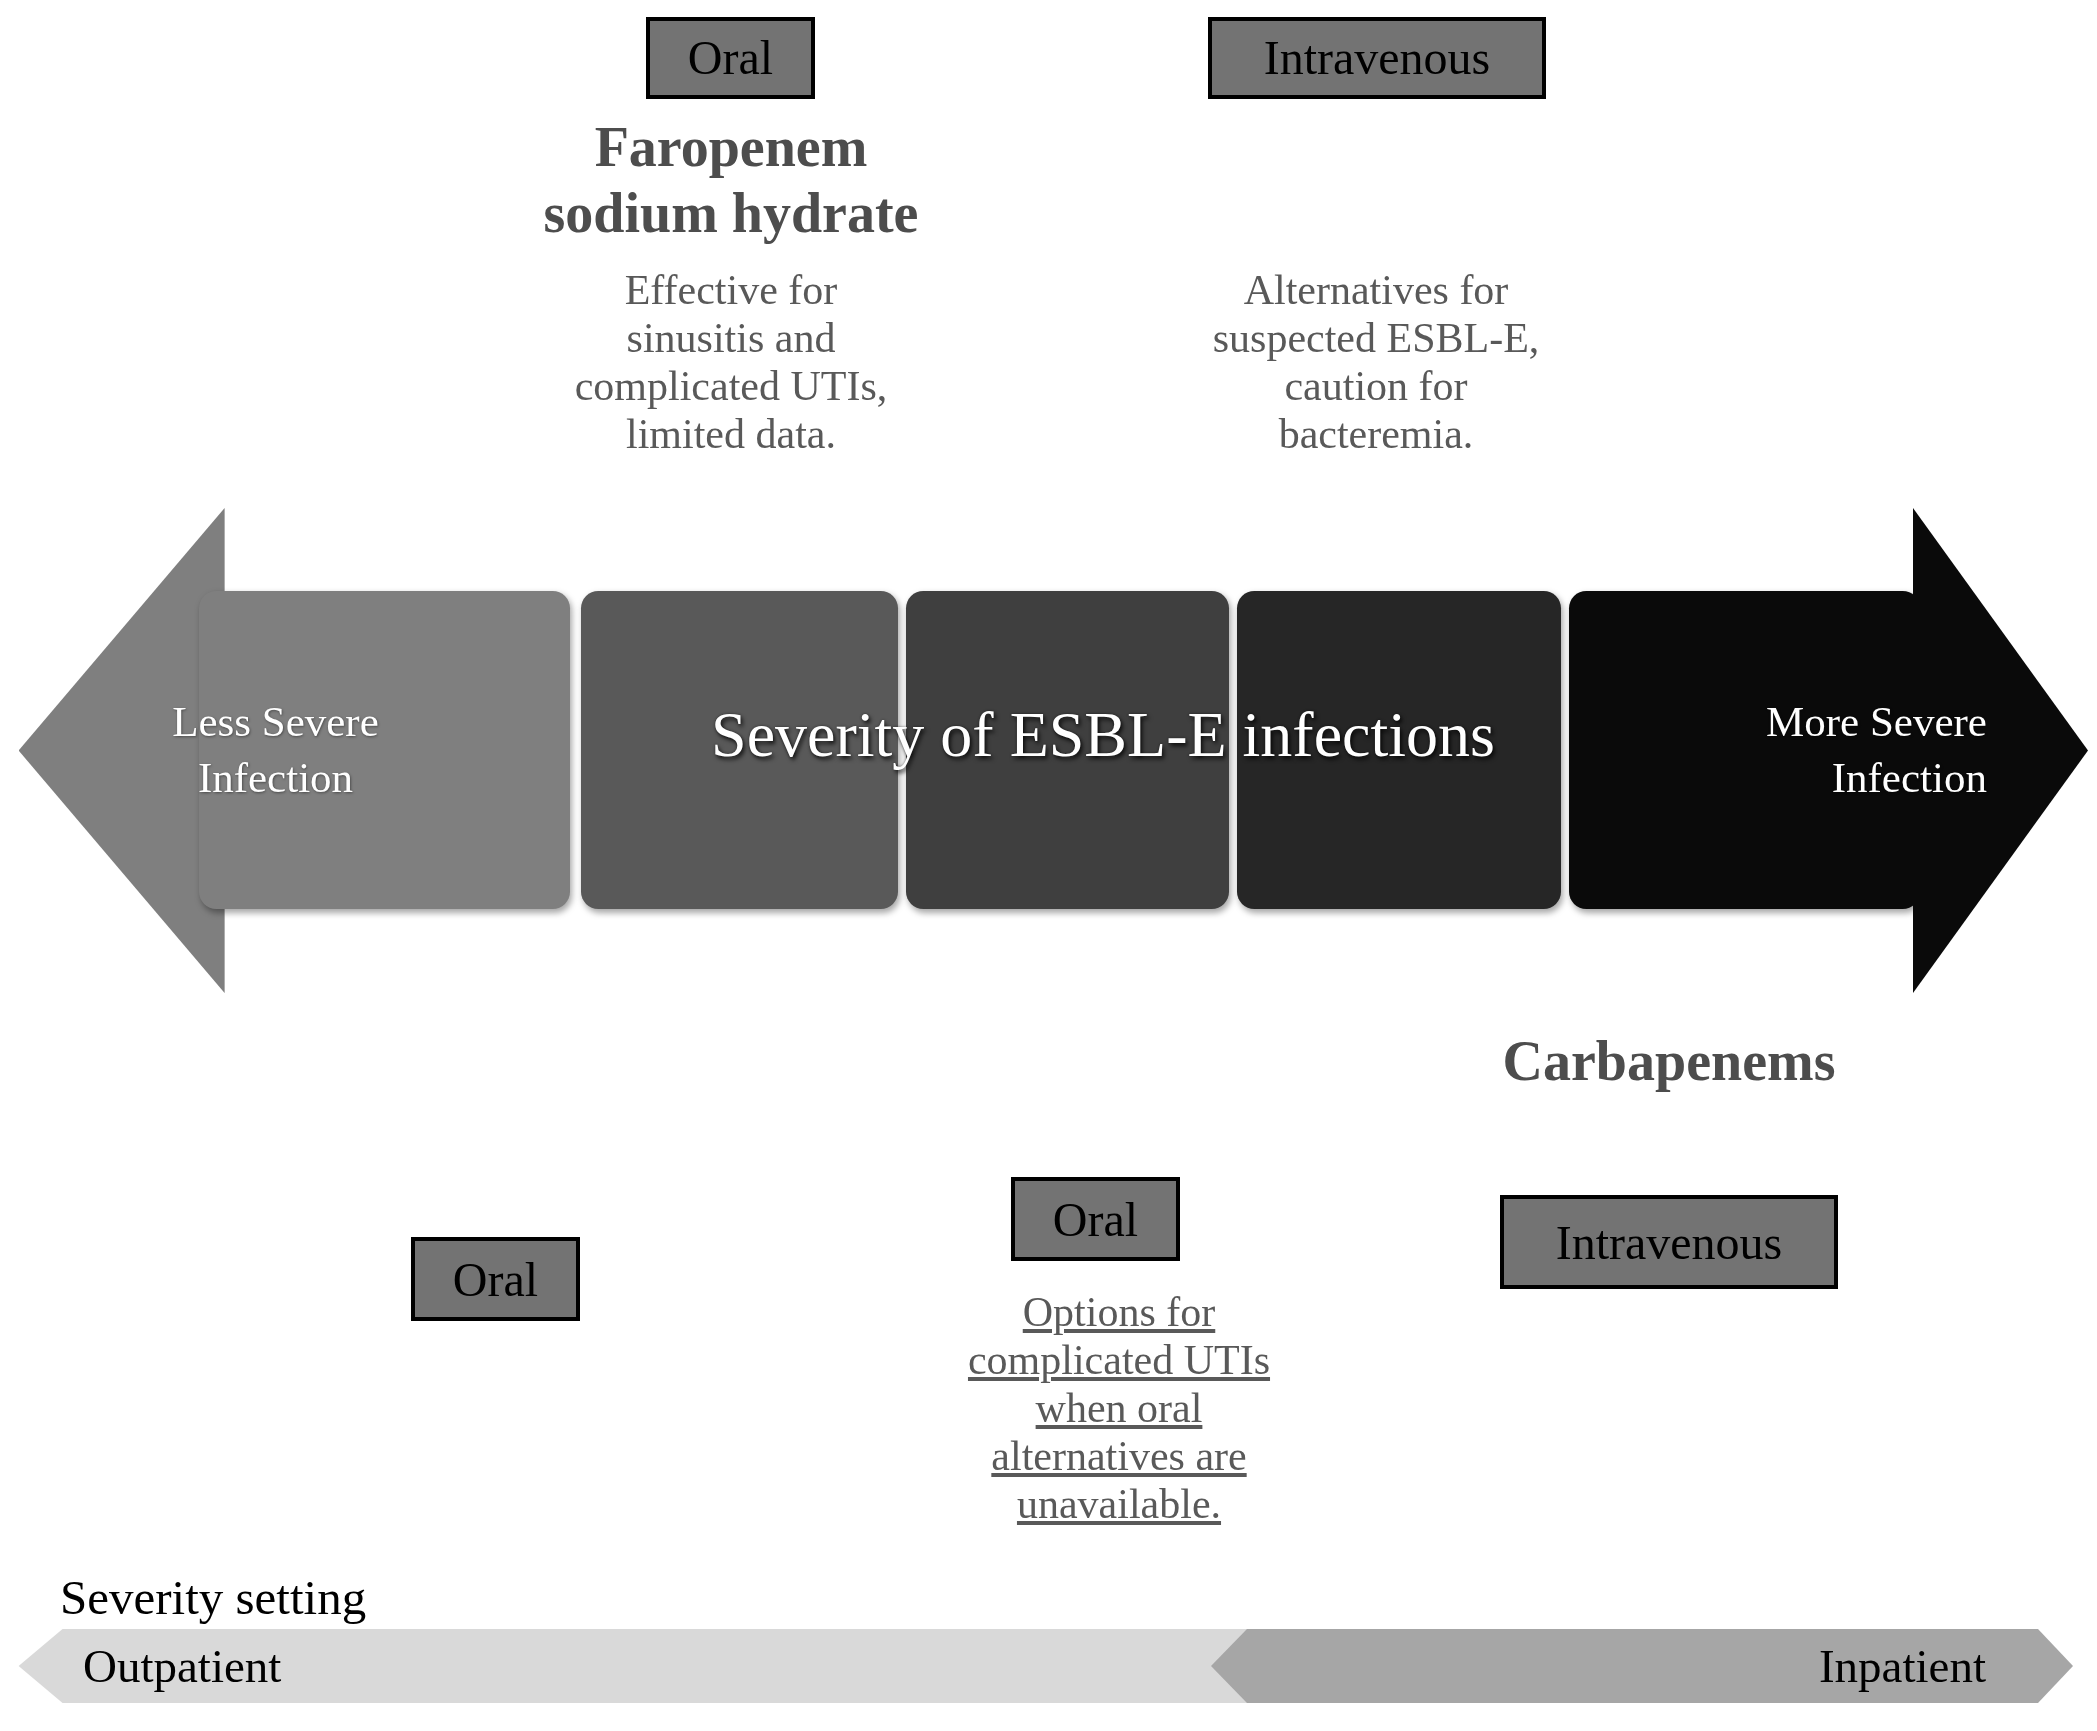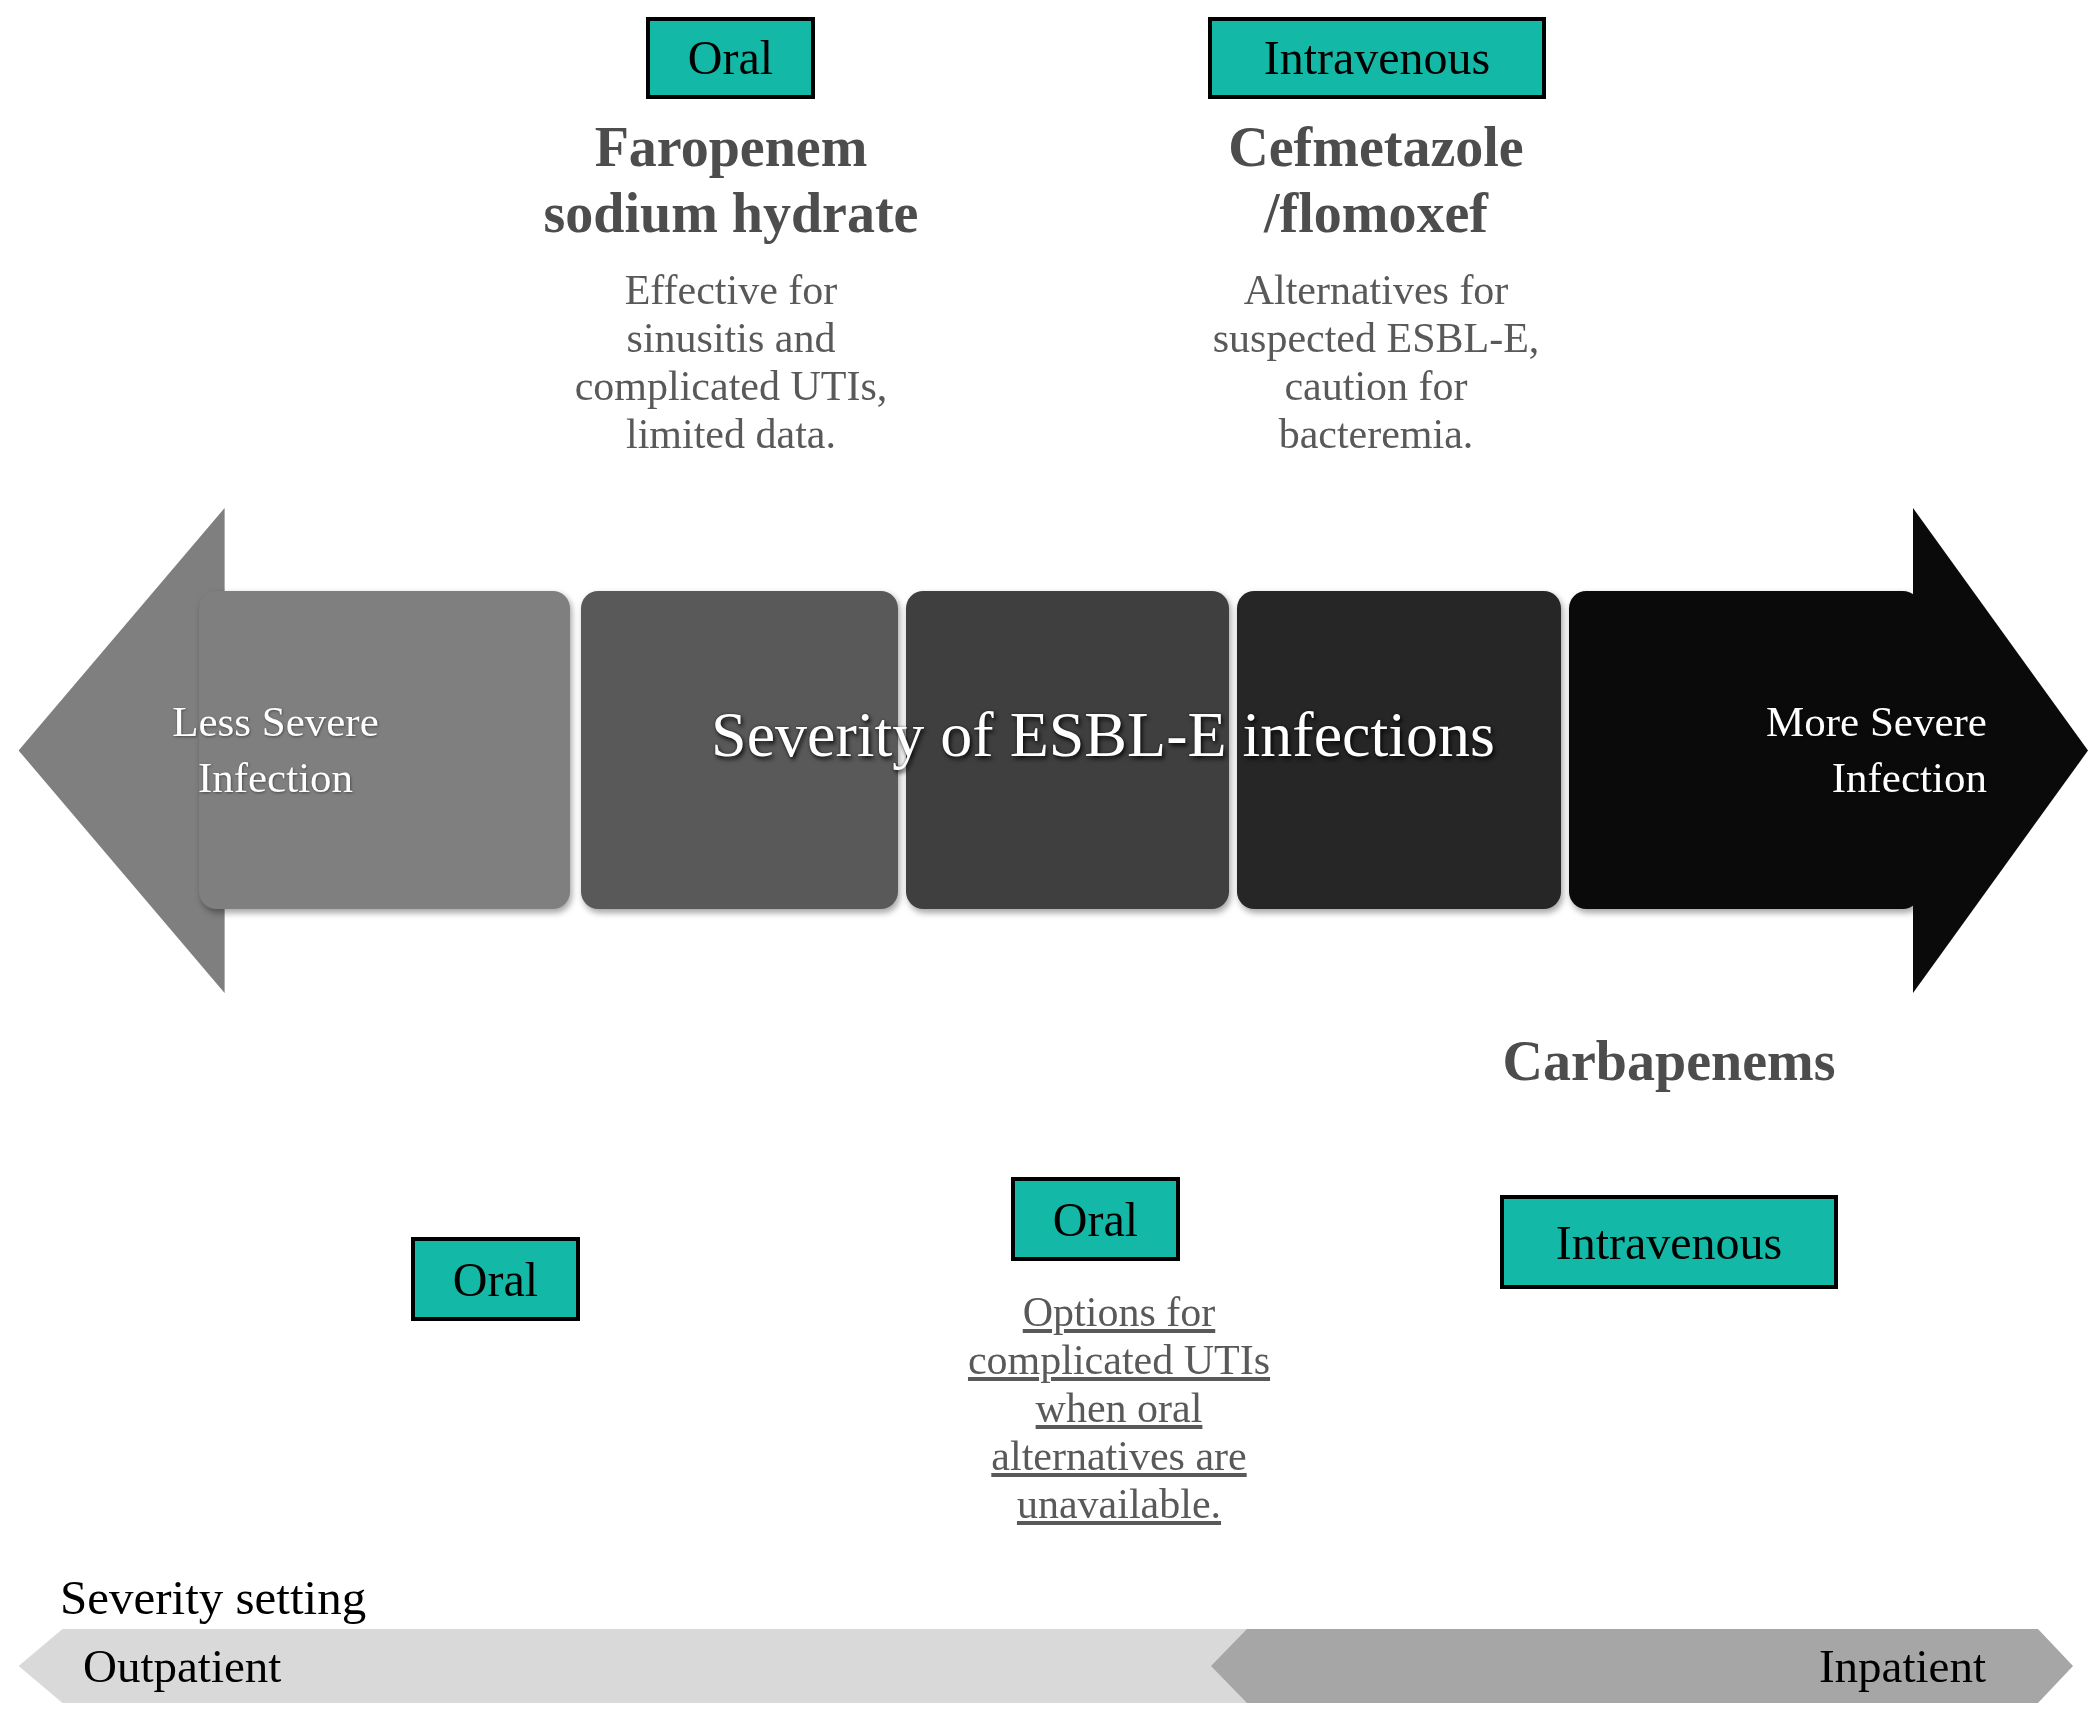--- a/index.html
+++ b/index.html
@@ -11,21 +11,21 @@
     font-family: "Liberation Serif", "DejaVu Serif", serif;
     overflow: hidden;
   }
   .pre { white-space: pre-line; }
 
   
   .route-box {
     position: absolute;
     box-sizing: border-box;
     border: 4px solid #000000;
-    background: #14b8a6;
+    background: #737373;
     display: flex;
     align-items: center;
     justify-content: center;
     font-size: 48px;
     color: #000000;
   }
 
   
   .drug-name {
     position: absolute;
@@ -116,22 +116,20 @@
   <div class="drug-name pre" style="left:482px; top:114px;">Faropenem
 sodium hydrate</div>
   <div class="drug-desc pre" style="left:472px; top:266px;">Effective for
 sinusitis and
 complicated UTIs,
 limited data.</div>
 
   <div class="route-box" style="left:1208px; top:16.6px; width:338px; height:82px;">
     <span>Intravenous</span>
   </div>
-  <div class="drug-name pre" style="left:1127px; top:114px;">Cefmetazole
-/flomoxef</div>
   <div class="drug-desc pre" style="left:1117px; top:266px;">Alternatives for
 suspected ESBL-E,
 caution for
 bacteremia.</div>
 
   <div>
 
     <div class="head head-left" style="left: 18.6px; width: 206px; background-color: rgb(127, 127, 127);"></div>
     <div class="seg" style="left: 199px; width: 371px; border-radius: 17.3px; background-color: rgb(127, 127, 127);"></div>
 

